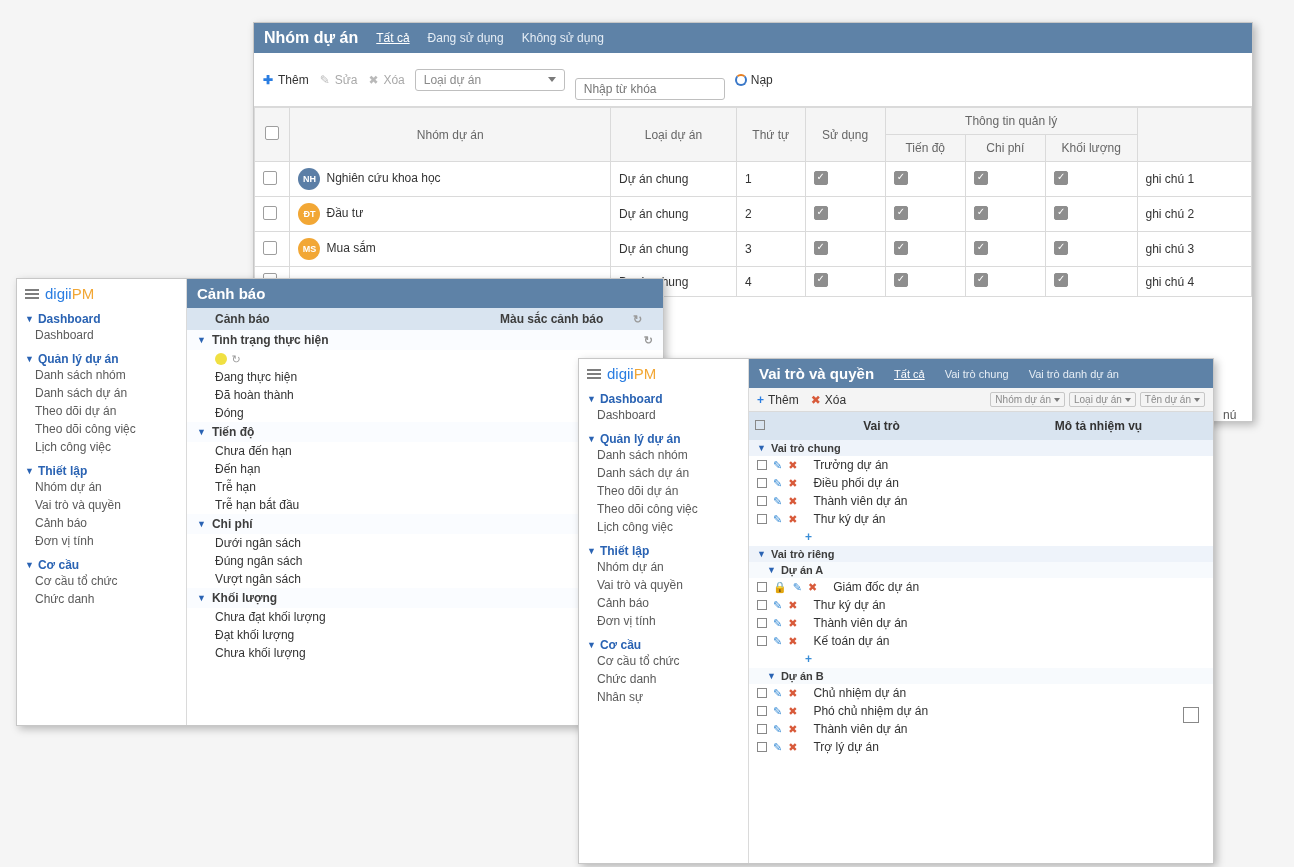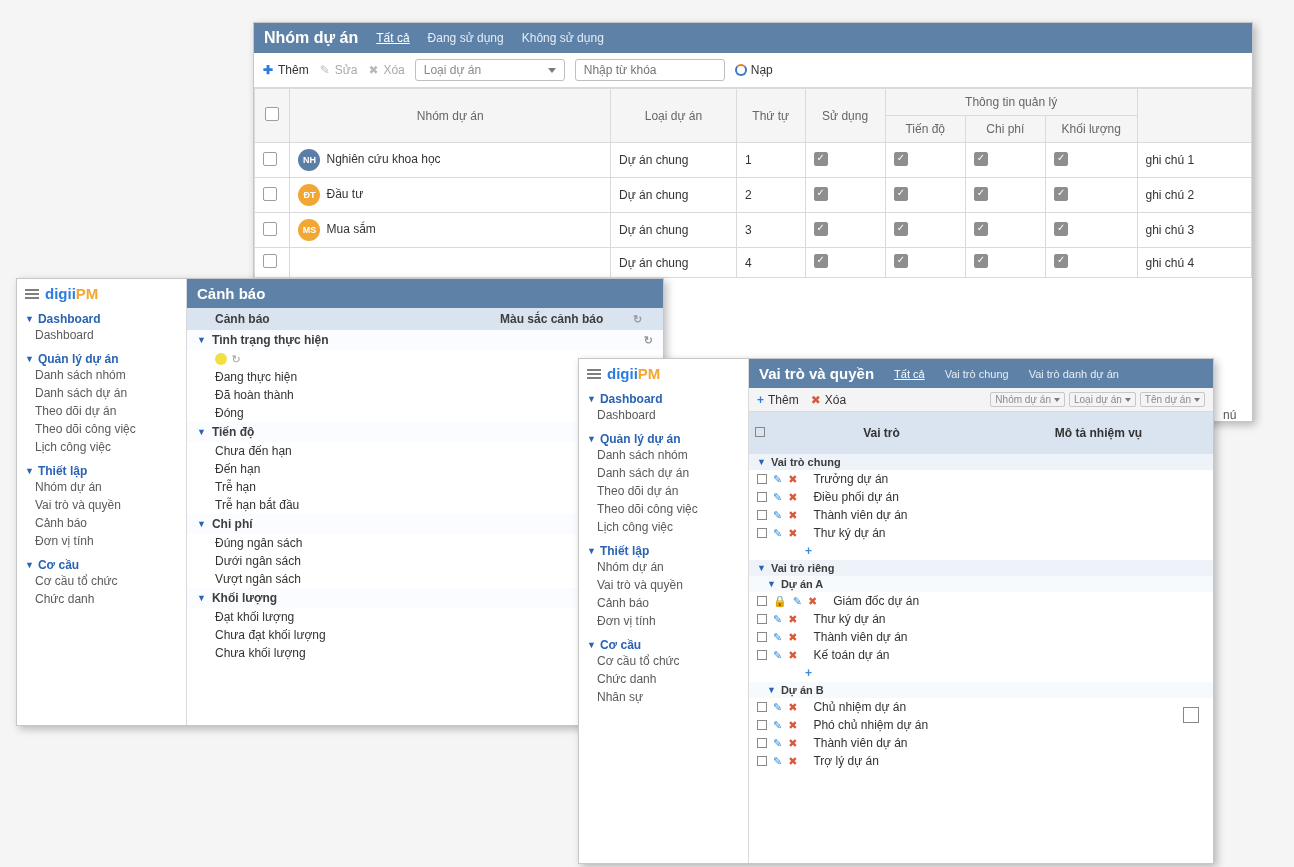--- a/index.html
+++ b/index.html
@@ -49,41 +49,41 @@
   .select-box, .input-box {
     border: 1px solid #bfbfbf;
     border-radius: 3px;
     padding: 3px 8px;
     font-size: 12px;
     color: #8a8a8a;
     background: #fff;
     display: flex; align-items: center; justify-content: space-between;
   }
   .select-box { width: 150px; }
-  .input-box { width: 150px; }
+  .input-box { width: 150px; margin-top: 19px; }
   .tri-down { width:0;height:0;border-left:4px solid transparent;border-right:4px solid transparent;border-top:5px solid #7a7a7a;}
   table.grid { width: 100%; border-collapse: collapse; }
   table.grid th, table.grid td { border: 1px solid #dadada; padding: 6px 8px; font-size: 12px; text-align: left; }
   table.grid th { background: #f5f5f5; color: #666; font-weight: normal; text-align: center; }
   .chk { width: 14px; height: 14px; border: 1px solid #9e9e9e; border-radius: 2px; display:inline-block; background:#fff; }
   .chk.filled { background: #8e8e8e; border-color:#8e8e8e; position:relative; }
   .chk.filled::after { content:"✓"; color:#fff; position:absolute; font-size:10px; left:2px; top:-1px; }
   .avatar { width: 22px; height: 22px; border-radius: 50%; color: #fff; font-size: 9px; font-weight: bold; display: inline-flex; align-items: center; justify-content: center; margin-right: 6px; }
   .av-blue { background: #5b7ea6; }
   .av-orange { background: #f2a735; text-align: center; }
   td.center, th.center { text-align: center; }
 
   
   .panel-mid { left: 16px; top: 278px; width: 648px; height: 448px; }
   .two-col { display: flex; height: 100%; }
   .sidebar { width: 170px; background: #fff; border-right: 1px solid #dadada; padding: 6px 8px; }
   .logo-row { display: flex; align-items: center; gap: 6px; margin-bottom: 10px; }
   .hamb { display:inline-block; width:14px; }
   .hamb span { display:block; height:2px; background:#7e7e7e; margin:2px 0; }
-  .logo { font-size: 15px; font-weight: bold; }
+  .logo { font-size: 15px; font-weight: normal; }
   .logo .d1 { color: #2a7de1; }
   .logo .d2 { color: #f2a735; }
   .nav-head { color:#2a63b3; font-weight:bold; font-size:12px; display:flex; align-items:center; gap:4px; margin-top:8px;}
   .nav-head .tri { color:#2a63b3; font-size:9px; }
   .nav-item { color:#5a5a5a; padding: 2px 0 2px 10px; cursor:pointer; }
   .main-mid { flex:1; display:flex; flex-direction:column; }
   .mid-title { background:#5e82a7; color:#fff; padding:6px 10px; font-size:15px; font-weight:bold; }
   .warn-head { background:#d9e4f0; display:flex; padding:4px 10px; font-weight:bold; color:#3d3d3d; }
   .warn-head .c1{flex:1;} .warn-head .c2{width:140px;padding-left:7px;} .warn-head .c3{width:20px;}
   .warn-body { overflow-y:auto; }
@@ -101,21 +101,21 @@
   .panel-front { left: 578px; top: 358px; width: 636px; height: 506px; }
   .main-front { flex:1; display:flex; flex-direction:column; }
   .role-hdr { background:#5e82a7; color:#fff; display:flex; align-items:center; padding:6px 10px; gap:20px;}
   .role-hdr .title { font-size:15px; font-weight:bold; }
   .role-hdr .tab { font-size:11px; color:#e5edf5; cursor:pointer; }
   .role-hdr .tab.active { text-decoration: underline; color:#fff;}
   .role-tool { background:#f4f4f4; display:flex; align-items:center; padding:4px 8px; gap:12px; border-bottom:1px solid #dadada;}
   .role-tool .filters { margin-left:auto; display:flex; gap:4px; }
   .mini-sel { border:1px solid #c7c7c7; border-radius:2px; padding:1px 4px; font-size:10px; color:#8a8a8a; display:flex; align-items:center; gap:3px; }
   .mini-sel .tri-down{border-left-width:3px;border-right-width:3px;border-top-width:4px;}
-  .role-thead { background:#d9e4f0; display:flex; padding:14px 6px; font-weight:bold; }
+  .role-thead { background:#d9e4f0; display:flex; padding:7px 6px; font-weight:bold; }
   .role-thead .cck{width:18px;} .role-thead .cname{flex:1; text-align:center;} .role-thead .cdesc{flex:1; text-align:center;}
   .role-group { background:#eef3fa; padding:2px 8px; font-weight:bold; color:#3c3c3c; font-size:11px; display:flex; align-items:center; gap:5px;}
   .role-group.sub { background:#f7fafd; padding-left:18px; }
   .role-group .tri { color:#2a63b3; font-size:9px; }
   .role-row { display:flex; align-items:center; padding:2px 8px; gap:6px; }
   .role-row .sq { width:10px;height:10px;border:1px solid #888; }
   .role-row .pen { color:#3a8dd6; font-size:11px; }
   .role-row .del { color:#d85a3a; font-size:11px; }
   .role-row .txt { padding-left:10px; }
   .role-add { padding:2px 8px 2px 56px; color:#3a8dd6; font-weight:bold; }
@@ -327,47 +327,47 @@
             <span class="label">Trễ hạn bắt đầu</span>
             <span class="dot dot-red"></span>
             <span class="rl reload-ic"></span>
           </div>
           <div class="warn-group">
             <span class="tri">▼</span>
             <span>Chi phí</span>
             <span style="margin-left:auto;" class="reload-ic"></span>
           </div>
           <div class="warn-row">
+            <span class="label">Dưới ngân sách</span>
+            <span class="dot dot-gold"></span>
+            <span class="rl reload-ic"></span>
+          </div>
+          <div class="warn-row">
             <span class="label">Đúng ngân sách</span>
             <span class="dot dot-cyan"></span>
             <span class="rl reload-ic"></span>
           </div>
           <div class="warn-row">
-            <span class="label">Dưới ngân sách</span>
-            <span class="dot dot-gold"></span>
-            <span class="rl reload-ic"></span>
-          </div>
-          <div class="warn-row">
             <span class="label">Vượt ngân sách</span>
             <span class="dot dot-red"></span>
             <span class="rl reload-ic"></span>
           </div>
           <div class="warn-group">
             <span class="tri">▼</span>
             <span>Khối lượng</span>
             <span style="margin-left:auto;" class="reload-ic"></span>
           </div>
           <div class="warn-row">
+            <span class="label">Chưa đạt khối lượng</span>
+            <span class="dot dot-orange"></span>
+            <span class="rl reload-ic"></span>
+          </div>
+          <div class="warn-row">
             <span class="label">Đạt khối lượng</span>
             <span class="dot dot-cyan"></span>
-            <span class="rl reload-ic"></span>
-          </div>
-          <div class="warn-row">
-            <span class="label">Chưa đạt khối lượng</span>
-            <span class="dot dot-orange"></span>
             <span class="rl reload-ic"></span>
           </div>
           <div class="warn-row">
             <span class="label">Chưa khối lượng</span>
             <span class="dot dot-brown"></span>
             <span class="rl reload-ic"></span>
           </div>
         </div>
     </div>
   </div>

